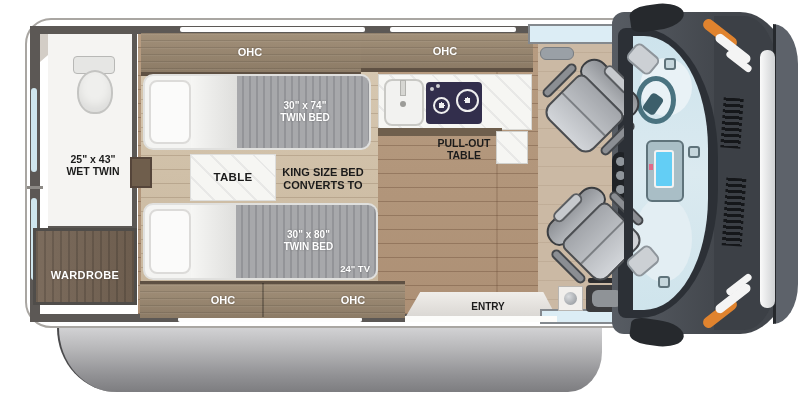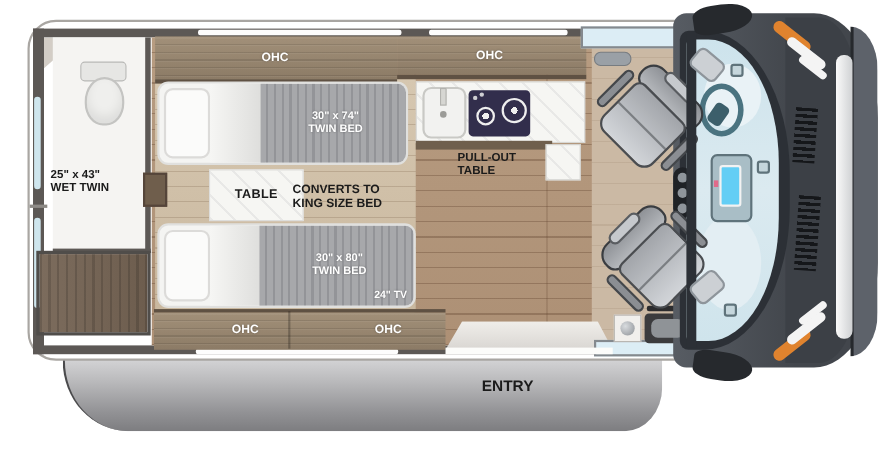--- a/index.html
+++ b/index.html
@@ -10,21 +10,21 @@
   
   .wood-h{background:
       repeating-linear-gradient(180deg, rgba(0,0,0,.10) 0 1px, rgba(255,255,255,.05) 1px 2px, transparent 2px 7px),
       linear-gradient(180deg,#a29079,#8c7b66);}
   .wood-v{background:
       repeating-linear-gradient(90deg, rgba(0,0,0,.14) 0 2px, transparent 2px 8px),
       linear-gradient(90deg,#7c6c5d,#6d5d4e);}
   .marble{background:
       repeating-linear-gradient(45deg, rgba(170,170,175,.18) 0 2px, transparent 2px 15px),
       #f6f6f3;}
-  .lbl{color:#1b1b1b;font-weight:bold;white-space:nowrap;line-height:1.15;}
+  .lbl{color:#1b1b1b;font-weight:bold;text-align:center;white-space:nowrap;line-height:1.15;}
   .lbl-w{color:#fff;font-weight:bold;text-align:center;white-space:nowrap;line-height:1.15;
          text-shadow:0 0 2px rgba(0,0,0,.35);}
 
   
   #awning{left:57px;top:323px;width:545px;height:69px;z-index:0;
     background:linear-gradient(180deg,#d8d8da 0%,#b9b9bb 35%,#929295 75%,#7d7d80 100%);
     border-radius:4px 2px 34px 60px / 4px 2px 40px 64px;
     border-left:2px solid #4a4a4c;}
   #awning-label{left:57px;top:344px;width:545px;font-size:11px;z-index:1;padding-left:70px;}
 
@@ -117,21 +117,21 @@
   .knob{width:4px;height:4px;background:#cfcfd3;border-radius:50%;z-index:5;}
   #knob-1{left:430px;top:87px;} #knob-2{left:436px;top:84px;}
   #pullout-table{left:496px;top:131px;width:32px;height:33px;border:1px solid #d0d0cc;z-index:4;}
   #pullout-label{left:416px;top:137px;width:96px;font-size:10.5px;z-index:5;}
 
   
   #entry-step{left:405px;top:292px;width:152px;height:26px;z-index:4;
     background:linear-gradient(180deg,#f0eeea,#d9d6d2);
     clip-path:polygon(10% 0,91% 0,100% 100%,0 100%);}
   #entry-sill{left:405px;top:316px;width:152px;height:6px;background:#fcfcfa;z-index:5;}
-  #entry-label{left:438px;top:301px;width:100px;font-size:14px;z-index:5;margin-top:41px;}
+  #entry-label{left:438px;top:301px;width:100px;font-size:10px;z-index:5;}
   #speaker-box{left:558px;top:286px;width:25px;height:25px;background:#f1efec;
     border:1px solid #b9b6b2;z-index:5;display:flex;align-items:center;justify-content:center;}
   #speaker-dot{position:static !important;width:13px;height:13px;border-radius:50%;
     background:radial-gradient(circle at 35% 35%,#d9dcdf,#8c9095);}
   #step-tray{left:586px;top:285px;width:50px;height:27px;background:#3b3b3d;border-radius:4px;z-index:5;}
   #step-tray-inner{left:592px;top:290px;width:30px;height:17px;background:#8f9397;border-radius:6px;z-index:6;}
   #step-trim{left:588px;top:278px;width:40px;height:5px;background:#2c2c2e;border-radius:2px;z-index:5;}
 
   
   #cab-window-top{left:528px;top:24px;width:97px;height:20px;background:#dcedf5;
@@ -230,20 +230,21 @@
 
   <div id="wet-bath"></div>
   <div id="toilet-tank"></div>
   <div id="toilet-bowl"></div>
   <div id="wet-bath-label" class="lbl">
     <div style="position:static">25" x 43"</div>
     <div style="position:static">WET TWIN</div>
   </div>
 
   <div id="wardrobe" class="wood-v"></div>
+  <div id="wardrobe-label" class="lbl-w">WARDROBE</div>
 
   <div id="ohc-top-left" class="wood-h"></div>
   <div id="ohc-top-right" class="wood-h"></div>
   <div id="ohc-bottom" class="wood-h"></div>
   <div id="ohc-bottom-seam"></div>
   <div id="ohc-label-tl" class="lbl-w">OHC</div>
   <div id="ohc-label-tr" class="lbl-w">OHC</div>
   <div id="ohc-label-bl" class="lbl-w">OHC</div>
   <div id="ohc-label-br" class="lbl-w">OHC</div>
 
@@ -265,22 +266,22 @@
       <div style="position:static">TWIN BED</div>
     </div>
     <div id="tv-label" class="lbl-w">24" TV</div>
   </div>
 
   <div id="nightstand"></div>
   <div id="dinette-table" class="marble">
     <div id="table-label" class="lbl">TABLE</div>
   </div>
   <div id="converts-label" class="lbl">
+    <div style="position:static">KING SIZE BED</div>
     <div style="position:static">CONVERTS TO</div>
-    <div style="position:static">KING SIZE BED</div>
   </div>
 
   <div id="counter" class="marble"></div>
   <div id="counter-edge"></div>
   <div id="sink"></div>
   <div id="faucet"></div>
   <div id="drain"></div>
   <div id="stove"></div>
   <div id="burner-small" class="burner"></div>
   <div id="burner-large" class="burner"></div>

